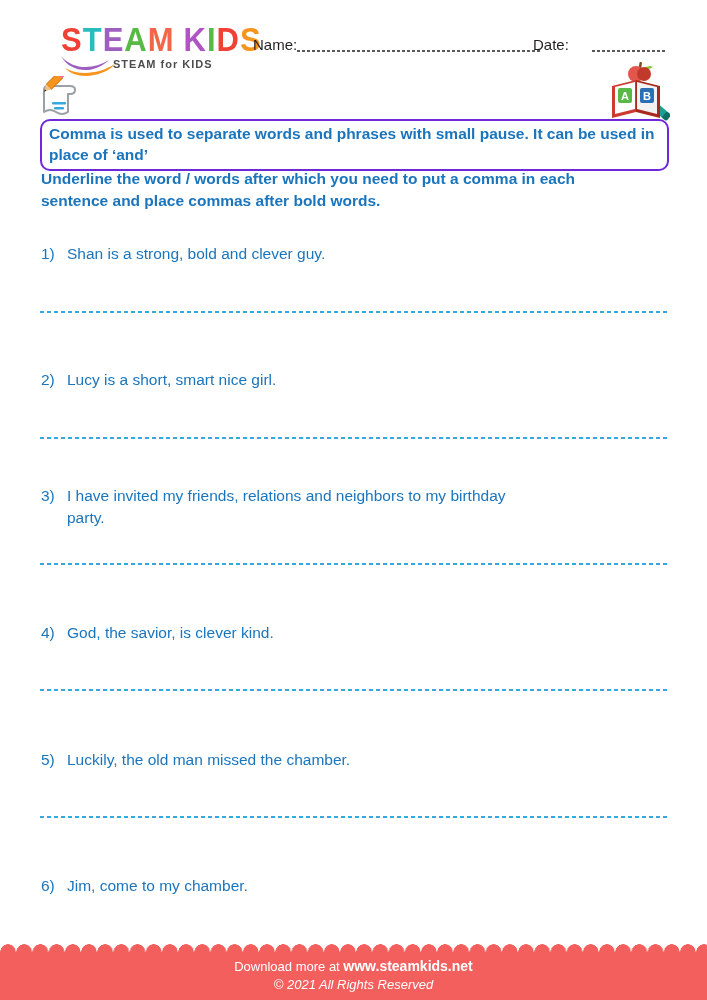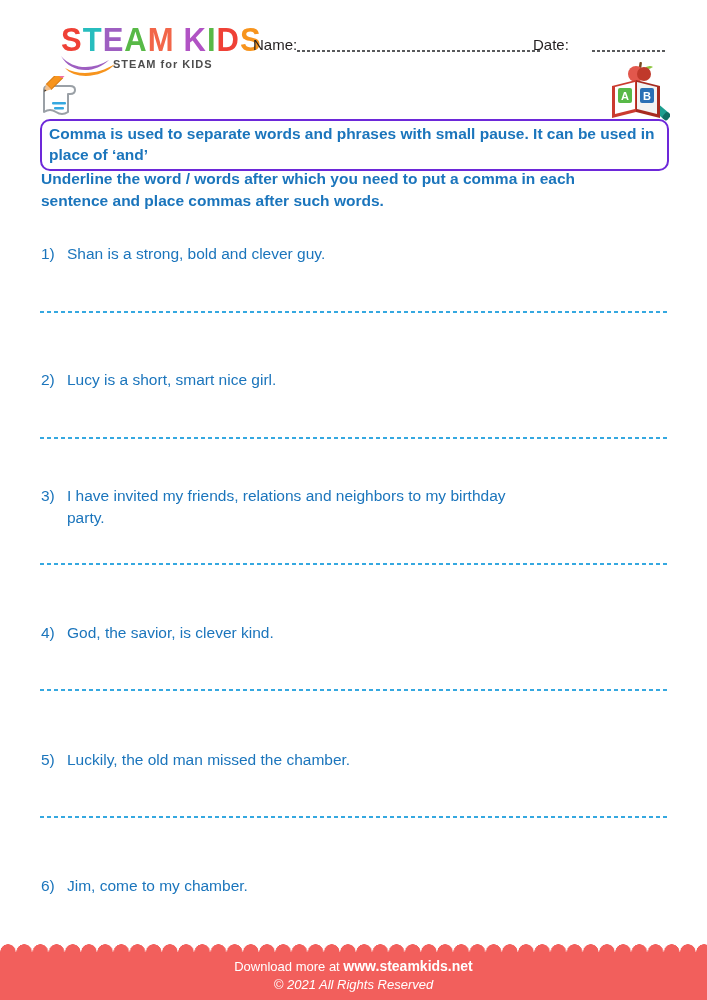--- a/index.html
+++ b/index.html
@@ -110,21 +110,21 @@
         <rect x="6" y="-2" width="7" height="16" fill="#f7941d" stroke="#d97b10" stroke-width="1"></rect>
         <rect x="6" y="-7" width="7" height="6" rx="2" fill="#f06eaa"></rect>
         <path d="M6 14 l3.5 7 l3.5 -7 Z" fill="#f4c18c"></path>
         <path d="M8.3 18.5 l1.2 2.5 l1.2 -2.5 Z" fill="#333"></path>
       </g>
     </svg>
   </div>
 
   <div id="def-box">Comma is used to separate words and phrases with small pause. It can be used in place of ‘and’</div>
 
-  <div id="instruction">Underline the word / words after which you need to put a comma in each sentence and place commas after such words.</div>
+  <div id="instruction">Underline the word / words after which you need to put a comma in each sentence and place commas after bold words.</div>
 
   <div class="item" id="item-0">
     <span class="num">1)</span>
     <span class="txt">Shan is a strong, bold and clever guy.</span>
   </div>
   <div class="dash-line" id="dash-0"></div>
 
   <div class="item" id="item-1">
     <span class="num">2)</span>
     <span class="txt">Lucy is a short, smart nice girl.</span>

